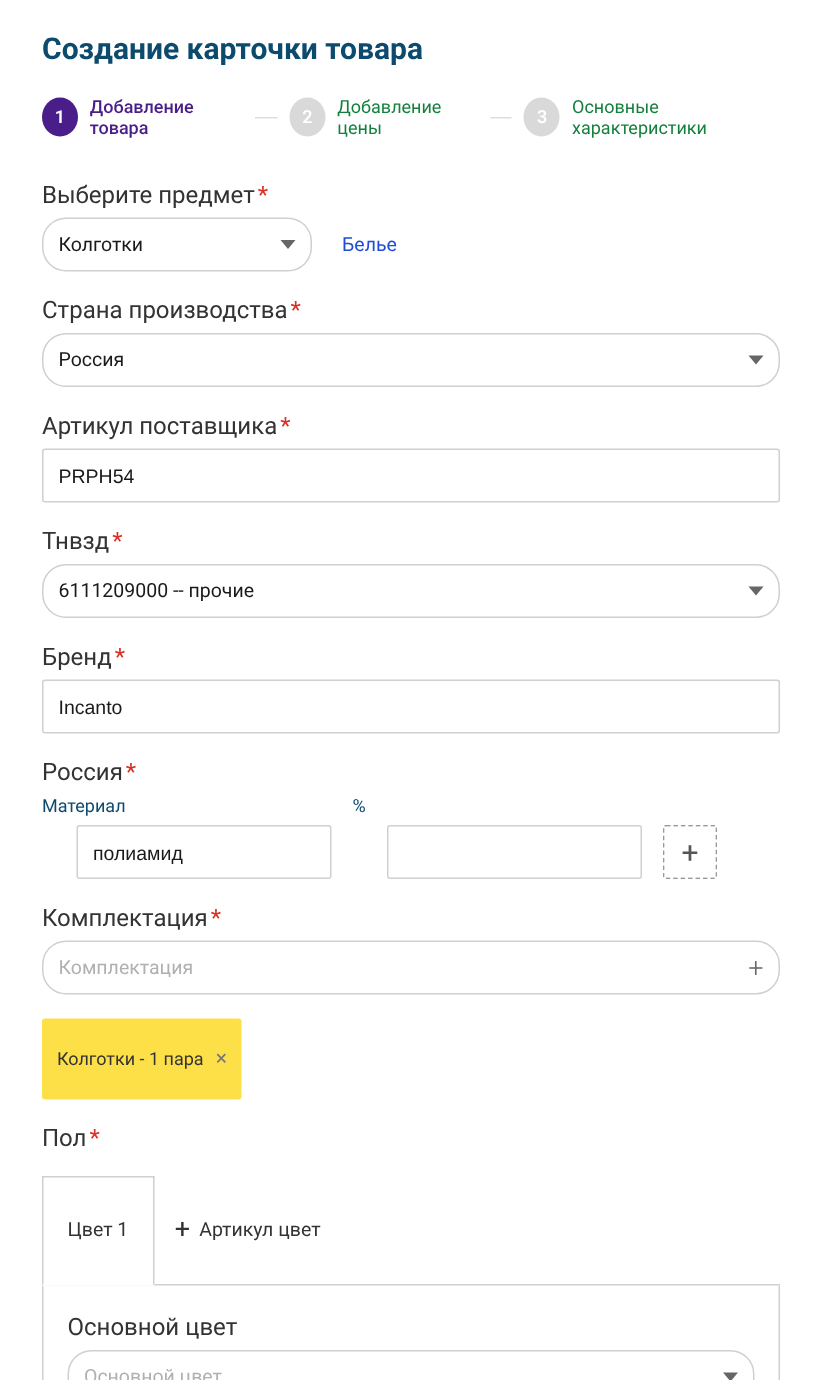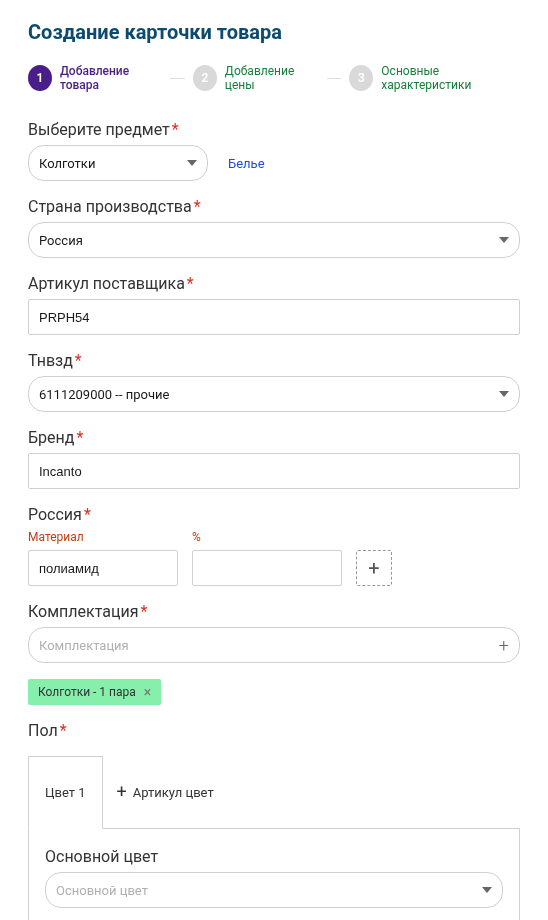--- a/index.html
+++ b/index.html
@@ -103,40 +103,40 @@
       font-weight: 300;
     }
     .small-select { width: 180px; }
     .hint-text { color: #1d4ed8; font-size: 13px; margin-left: 10px; }
     .composition-row {
       display: flex;
       gap: 14px;
       align-items: flex-end;
     }
     .comp-col { flex: 0 0 auto; }
-    .comp-label { font-size: 12px; color: #c2410c; margin-bottom: 6px; display: block; }
-    .comp-input { width: 150px; }
+    .comp-label { font-size: 12px; color: #0c4a6e; margin-bottom: 6px; display: block; }
+    .comp-input { width: 170px; margin-left: 23px; }
     .add-btn {
       width: 36px; height: 36px;
       border: 1px dashed #999;
       border-radius: 2px;
       display: flex;
       align-items: center;
       justify-content: center;
       font-size: 20px;
       color: #555;
       cursor: pointer;
       background: #fff;
     }
     .tag {
       display: inline-flex;
       align-items: center;
-      background: #86efac;
+      background: #fde047;
       border-radius: 2px;
-      padding: 6px 10px;
+      padding: 20px 10px;
       font-size: 12px;
       color: #333;
       margin-bottom: 16px;
       gap: 8px;
     }
     .tag-close {
       cursor: pointer;
       color: #777;
       font-size: 14px;
       line-height: 1;

